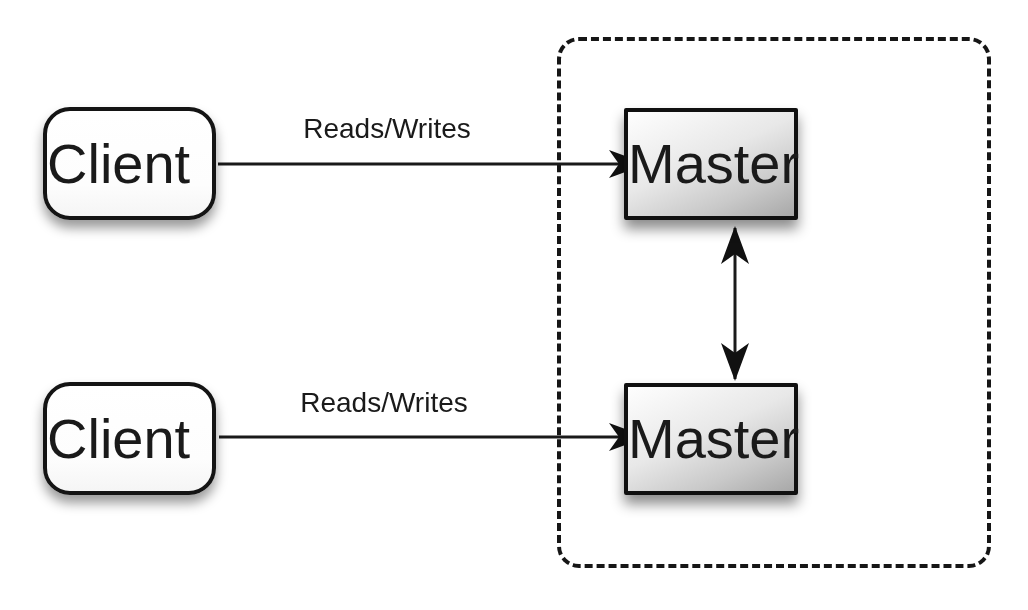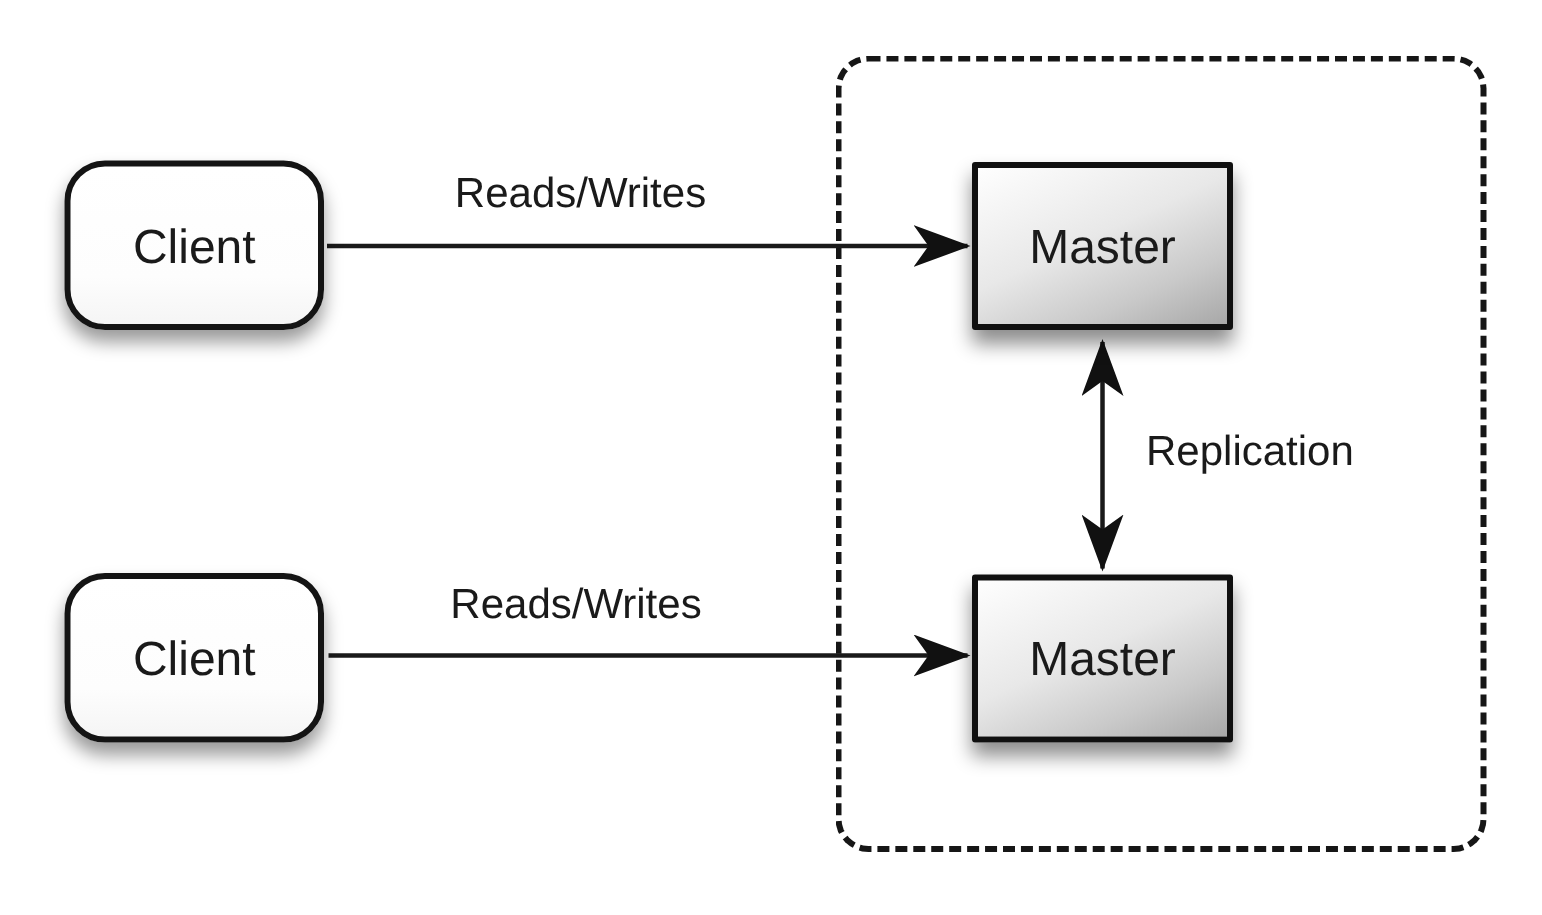--- a/index.html
+++ b/index.html
@@ -32,40 +32,39 @@
     height: 523px;
     border: 4px dashed #161616;
     border-radius: 22px;
     z-index: 1;
     background: transparent;
   }
   .node {
     position: absolute;
     display: flex;
     align-items: center;
-    justify-content: center;
-    font-size: 32px;
+    font-size: 56px;
     line-height: 1;
     letter-spacing: 0px;
     z-index: 4;
     box-sizing: border-box;
   }
   .node.client {
     left: 43px;
     width: 173px;
     height: 113px;
     background: linear-gradient(180deg, #ffffff 0%, #fdfdfd 70%, #f5f5f5 100%);
     border: 4px solid #141414;
     border-radius: 27px;
     box-shadow: 0 8px 12px rgba(0,0,0,0.40);
   }
   .node.client.row-top    { top: 107px; }
   .node.client.row-bottom { top: 382px; }
   .node.master {
-    left: 648px;
+    left: 624px;
     width: 174px;
     height: 112px;
     background: linear-gradient(155deg, #fefefe 0%, #e8e8e8 45%, #c9c9c9 75%, #a8a8a8 100%);
     border: 4px solid #101010;
     border-radius: 2px;
     box-shadow: 0 9px 13px rgba(0,0,0,0.45);
   }
   .node.master.row-top    { top: 108px; }
   .node.master.row-bottom { top: 383px; }
   .edge-label {
@@ -121,15 +120,14 @@
   </div>
 
   <div class="node master row-bottom">
     <span>Master</span>
   </div>
 
   <div class="edge-label rw-top">Reads/Writes</div>
 
   <div class="edge-label rw-bottom">Reads/Writes</div>
 
-  <div class="edge-label replication">Replication</div>
 
 </div>
 
 </body></html>

